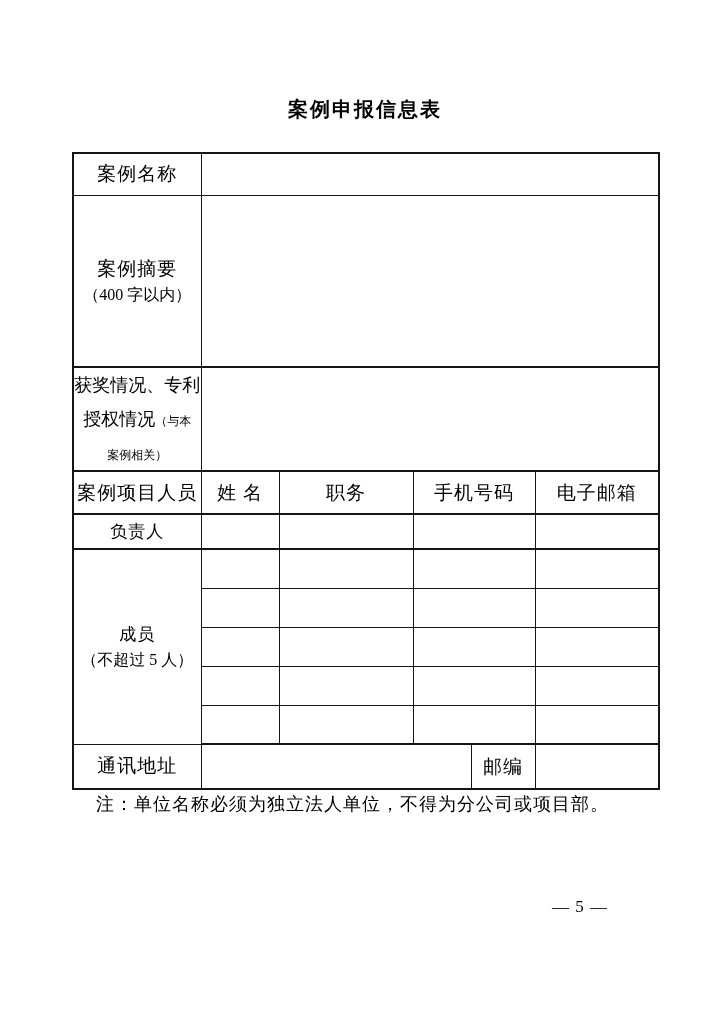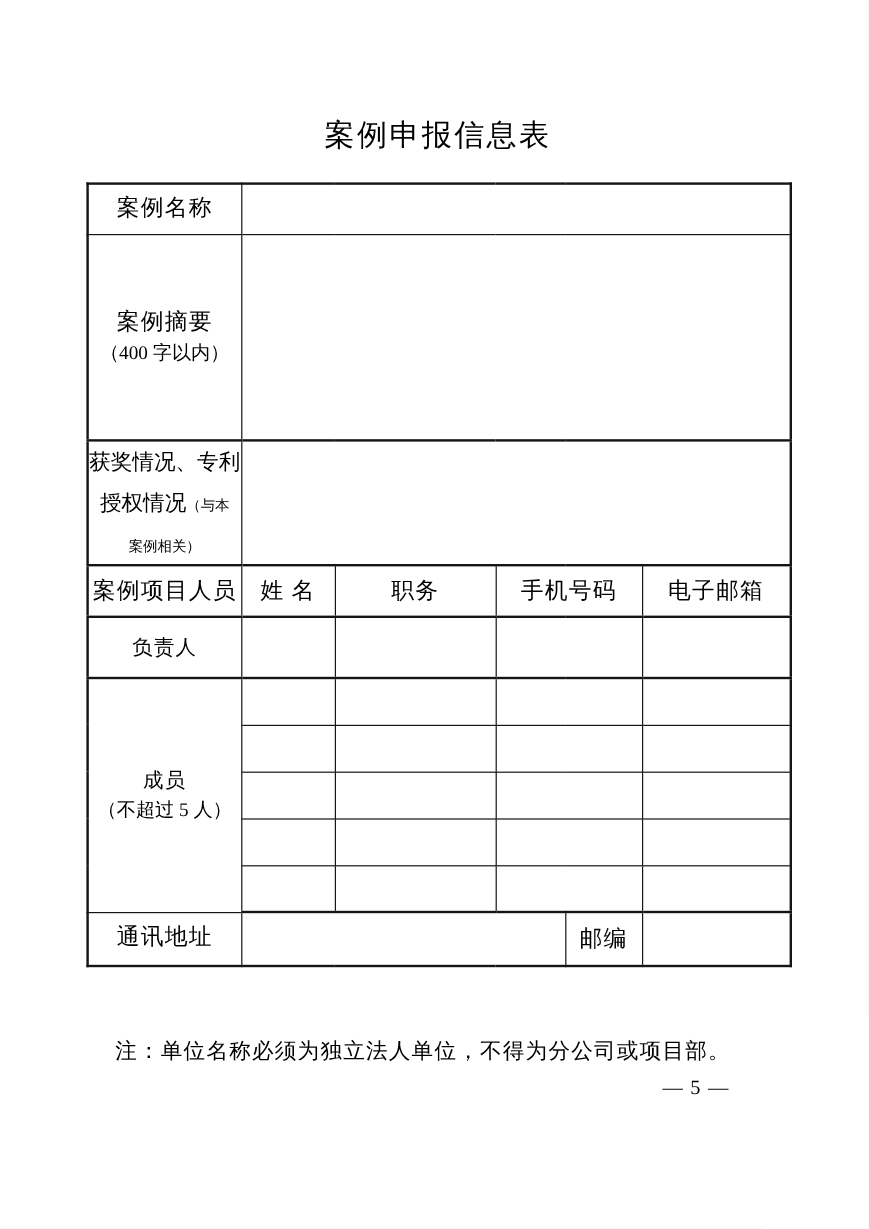--- a/index.html
+++ b/index.html
@@ -10,22 +10,22 @@
     margin:0 auto;
     font-family:"Liberation Serif","DejaVu Serif",serif;
     color:#000;
     overflow:hidden;
   }
   .title{
     position:absolute;
     left:72px;top:96px;width:586px;
     margin:0;
     text-align:center;
-    font-size:25px;
-    font-weight:400;
+    font-size:20px;
+    font-weight:700;
     letter-spacing:2px;
   }
   table.form-table{
     position:absolute;
     left:72px;top:152px;
     width:586px;
     border-collapse:collapse;
     table-layout:fixed;
     border:2px solid #151515;
   }
@@ -40,26 +40,26 @@
   .lbl{font-weight:400;font-size:19px;letter-spacing:1px;line-height:1.45;}
   .reg{font-weight:400;font-size:17px;letter-spacing:1px;line-height:1.5;}
   .sub{font-weight:400;font-size:16px;letter-spacing:0;line-height:1.5;white-space:nowrap;}
   .awline{font-size:18px;line-height:34px;white-space:nowrap;}
   .awline .lbl{font-size:18px;letter-spacing:0;}
   .awline .sub{font-size:12px;}
   .r-name{height:42px;}
   .r-summary{height:172px;}
   .r-award{height:103px;}
   .r-header{height:43px;}
-  .r-leader{height:51px;}
+  .r-leader{height:35px;}
   .r-member{height:39px;}
   .r-address{height:45px;margin-top:43px;}
   .note{
     position:absolute;
-    left:96px;top:864px;
+    left:96px;top:792px;
     margin:0;
     font-size:18px;
     letter-spacing:1px;
   }
   .pagenum{
     position:absolute;
     left:540px;top:897px;
     width:80px;
     text-align:center;
     font-size:17px;

